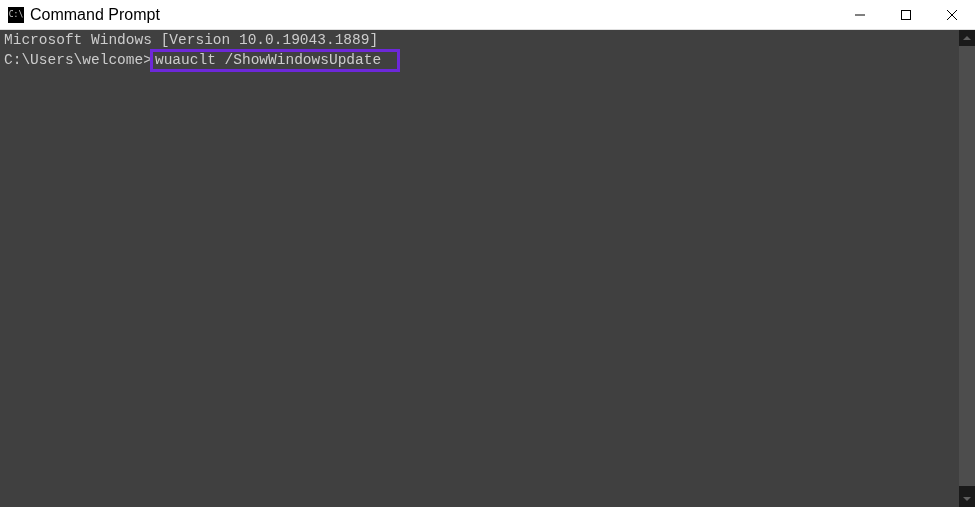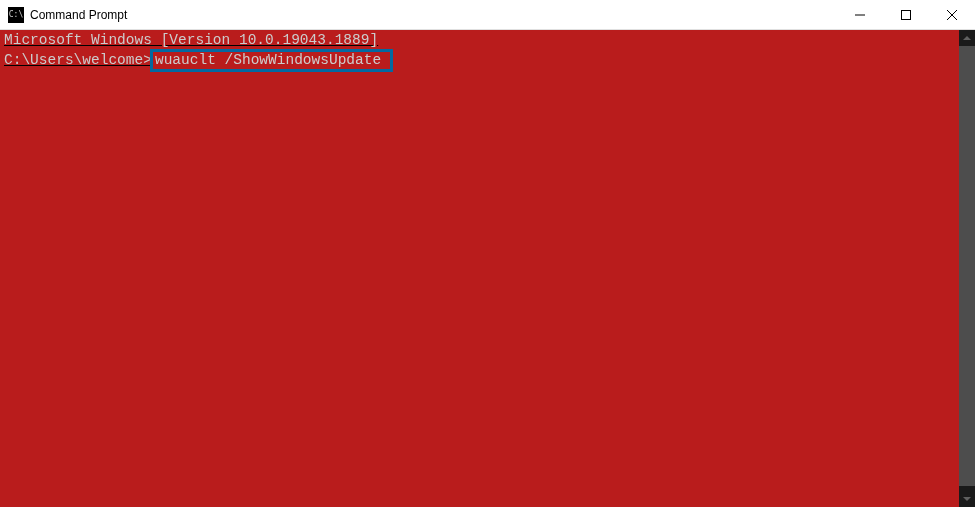--- a/index.html
+++ b/index.html
@@ -33,21 +33,21 @@
       align-items: center;
       justify-content: center;
     }
     .titlebar-icon-inner {
       color: #ccc;
       font-size: 8px;
       font-family: monospace;
       line-height: 1;
     }
     .titlebar-text {
-      font-size: 12px;
+      font-size: 16px;
       color: #000;
       flex: 1;
     }
     .window-controls {
       display: flex;
       height: 100%;
     }
     .window-control {
       width: 46px;
       height: 100%;
@@ -57,40 +57,39 @@
       color: #000;
     }
     .window-control svg {
       width: 10px;
       height: 10px;
     }
     .terminal-area {
       position: relative;
       width: 100%;
       height: calc(100% - 30px);
-      background: #b91c1c;
+      background: #404040;
       display: flex;
-      text-decoration: underline;
     }
     .terminal-content {
       flex: 1;
       padding: 2px 4px;
       font-family: Consolas, 'Courier New', monospace;
       font-size: 14.5px;
       color: #cccccc;
       line-height: 1.15;
       white-space: pre;
     }
     .terminal-line {
       display: block;
     }
     .highlight-box {
       display: inline-block;
-      border: 3px solid #0369a1;
-      padding: 0 9px 1px 2px;
+      border: 3px solid #6d28d9;
+      padding: 0 16px 1px 2px;
       margin-left: -2px;
     }
     .scrollbar {
       width: 16px;
       background: #1a1a1a;
       position: relative;
     }
     .scroll-arrow {
       width: 16px;
       height: 16px;

